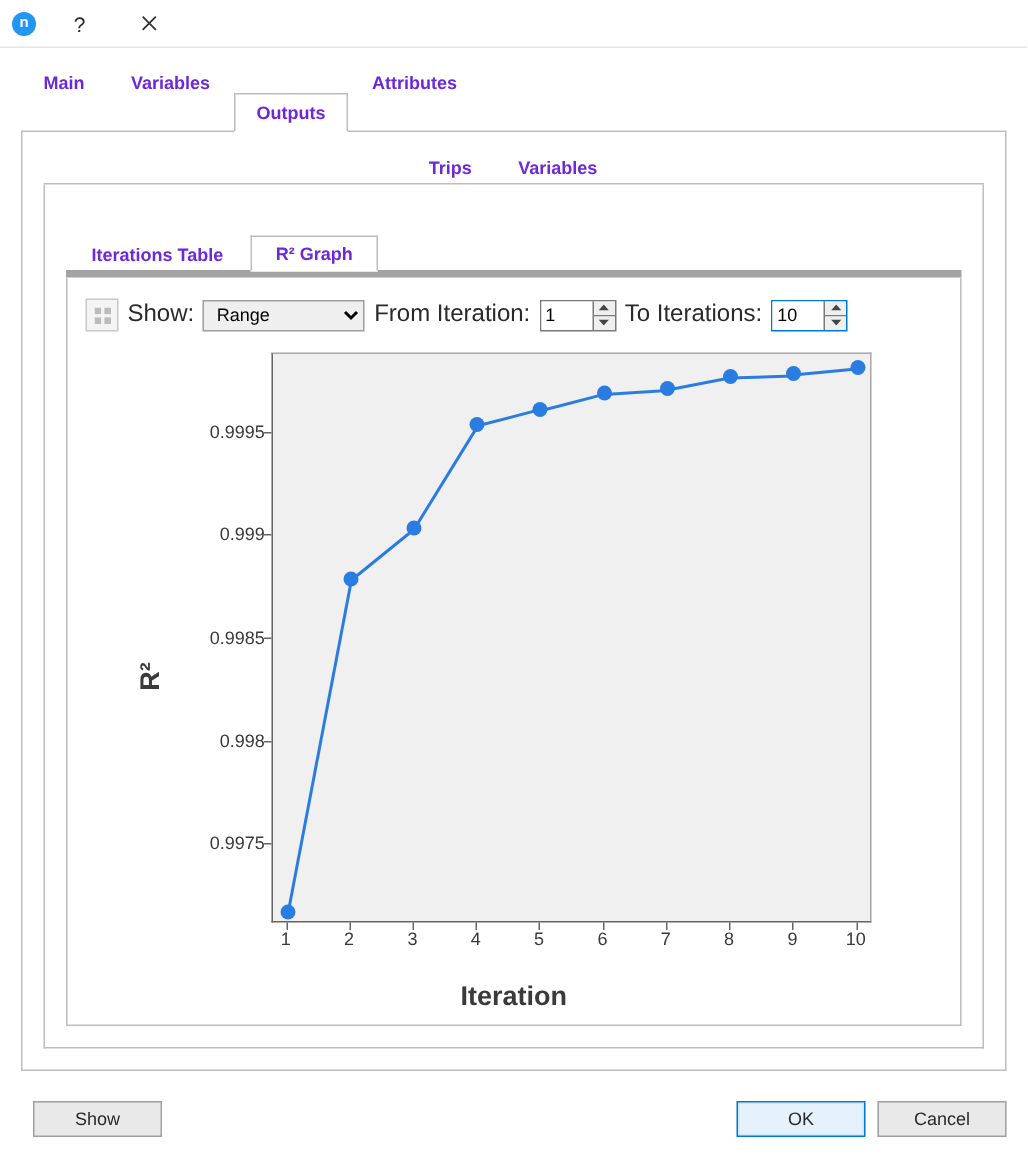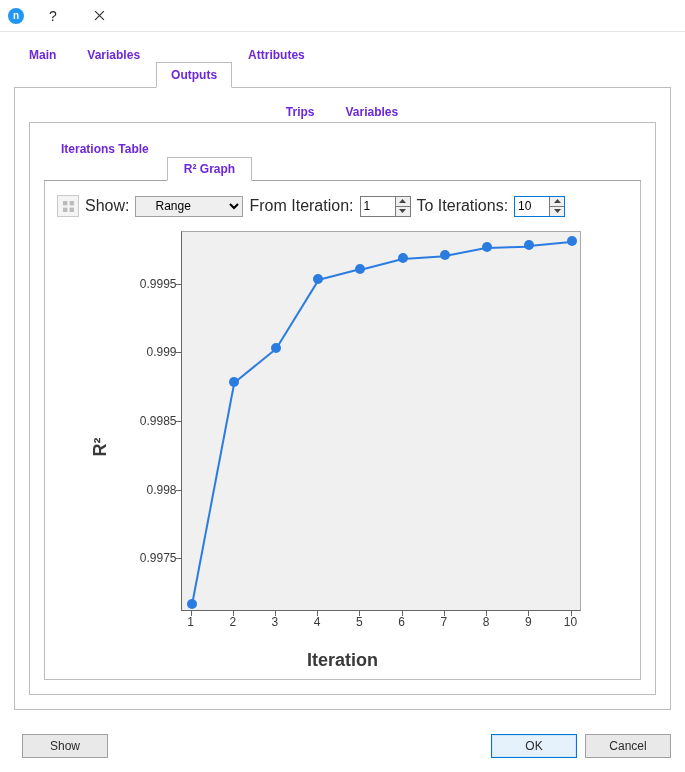--- a/index.html
+++ b/index.html
@@ -87,22 +87,23 @@
   .subtabs .tab { padding: 4px 14px; }
 
   .subtab-body {
     border: 1px solid #bdbdbd;
     border-top: none;
     padding: 12px 14px 14px 14px;
   }
 
   .inner-tabs {
     display: flex;
-    border-bottom: 1px solid #a3a3a3;
+    border-bottom: 5px solid #a3a3a3;
     margin-top: 2px;
+    align-items: flex-end;
   }
   .inner-tabs .tab { padding: 4px 16px; }
   .inner-body {
     border: 1px solid #bdbdbd;
     border-top: none;
     padding: 14px 12px 12px 12px;
   }
 
   .controls {
     display: flex; align-items: center; gap: 6px;
@@ -113,21 +114,21 @@
     border: 1px solid #c9c9c9;
     background: #f4f4f4;
     display: flex; align-items: center; justify-content: center;
   }
   .grid-icon svg { width: 11px; height: 11px; }
   .label { font-size: 16px; }
   select {
     height: 21px; font-size: 12px;
     border: 1px solid #a0a0a0;
     background: #efefef;
-    padding: 0 15px;
+    padding: 0 4px;
     width: 108px;
   }
   .spinner {
     display: flex; align-items: stretch;
     border: 1px solid #7a7a7a;
     height: 21px;
   }
   .spinner input {
     width: 34px; border: none; font-size: 12px;
     padding: 0 3px; outline: none;

